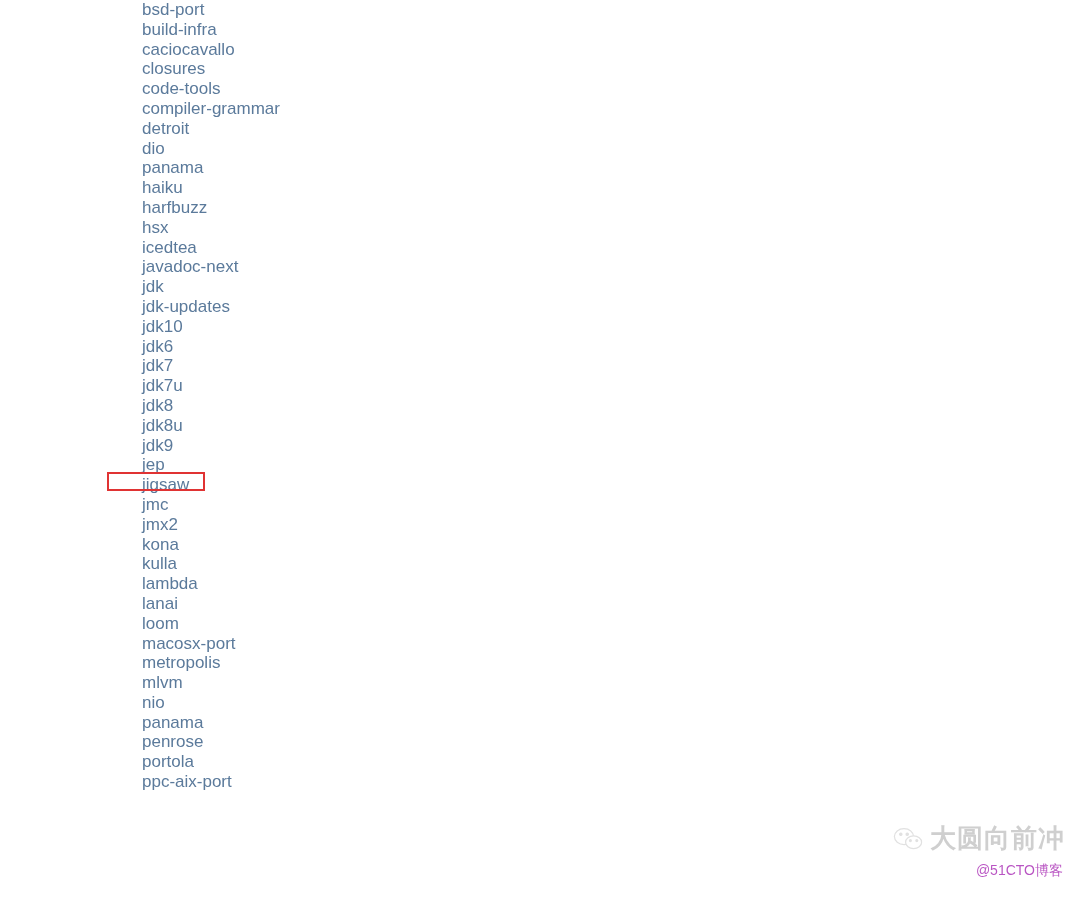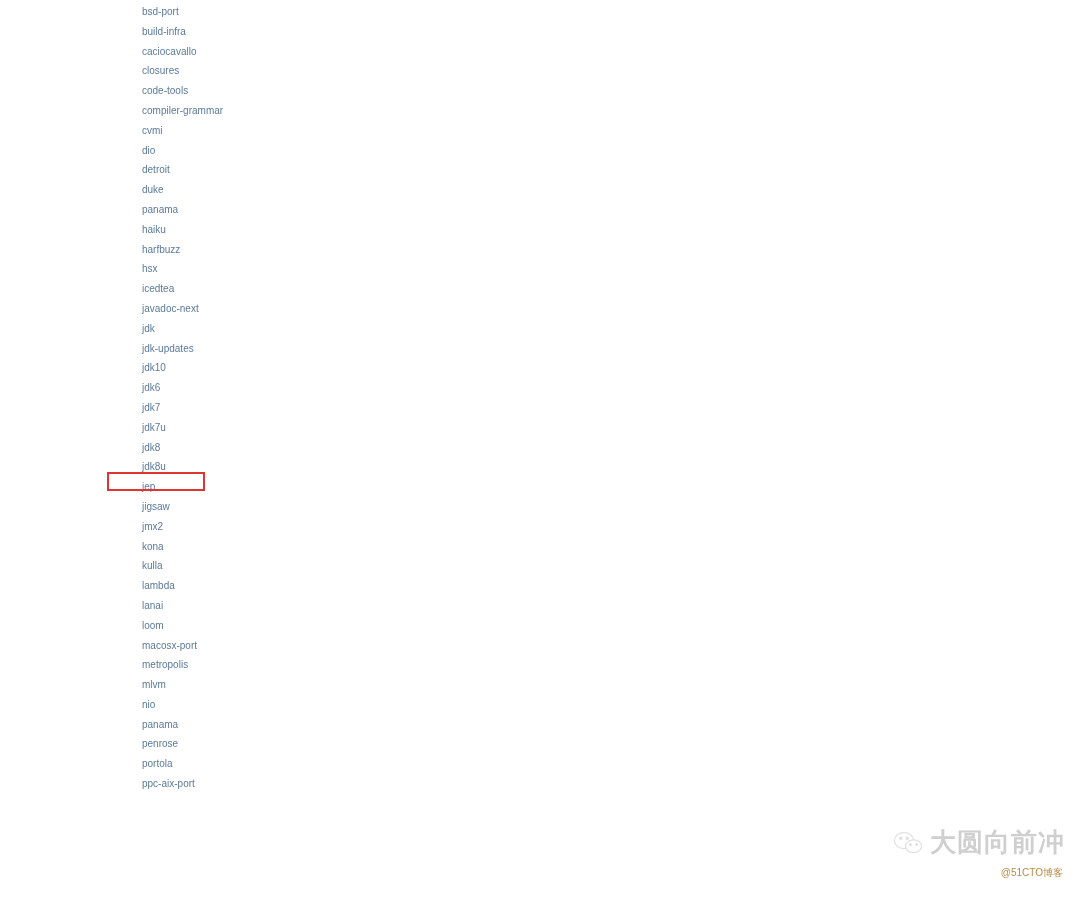--- a/index.html
+++ b/index.html
@@ -16,21 +16,21 @@
       padding-top: 0;
     }
     .list-item {
       display: block;
       line-height: 19.8px;
       height: 19.8px;
     }
     .list-item a {
       color: #5b7a9b;
       text-decoration: none;
-      font-size: 10px;
+      font-size: 17px;
       cursor: pointer;
     }
     .highlight-box {
       position: absolute;
       border: 2.5px solid #e03333;
       left: 107px;
       top: 472px;
       width: 98px;
       height: 19px;
       pointer-events: none;
@@ -59,56 +59,56 @@
       width: 100%;
       height: 100%;
     }
     .wm-text {
       font-size: 26px;
       font-weight: bold;
       color: #bfbfbf;
       letter-spacing: 1px;
     }
     .wm-sub {
-      font-size: 10px;
-      color: #a16207;
+      font-size: 14px;
+      color: #a21caf;
       margin-top: 6px;
       padding-right: 2px;
     }
   </style>
 </head>
 <body>
 
 <div class="list-container" id="repo-list">
     <div class="list-item"><a>bsd-port</a></div>
     <div class="list-item"><a>build-infra</a></div>
     <div class="list-item"><a>caciocavallo</a></div>
     <div class="list-item"><a>closures</a></div>
     <div class="list-item"><a>code-tools</a></div>
     <div class="list-item"><a>compiler-grammar</a></div>
-    <div class="list-item"><a>cvmi</a></div>
+    <div class="list-item"><a>detroit</a></div>
     <div class="list-item"><a>dio</a></div>
-    <div class="list-item"><a>detroit</a></div>
-    <div class="list-item"><a>duke</a></div>
     <div class="list-item"><a>panama</a></div>
     <div class="list-item"><a>haiku</a></div>
     <div class="list-item"><a>harfbuzz</a></div>
     <div class="list-item"><a>hsx</a></div>
     <div class="list-item"><a>icedtea</a></div>
     <div class="list-item"><a>javadoc-next</a></div>
     <div class="list-item"><a>jdk</a></div>
     <div class="list-item"><a>jdk-updates</a></div>
     <div class="list-item"><a>jdk10</a></div>
     <div class="list-item"><a>jdk6</a></div>
     <div class="list-item"><a>jdk7</a></div>
     <div class="list-item"><a>jdk7u</a></div>
     <div class="list-item"><a>jdk8</a></div>
     <div class="list-item"><a>jdk8u</a></div>
+    <div class="list-item"><a>jdk9</a></div>
     <div class="list-item"><a>jep</a></div>
     <div class="list-item"><a>jigsaw</a></div>
+    <div class="list-item"><a>jmc</a></div>
     <div class="list-item"><a>jmx2</a></div>
     <div class="list-item"><a>kona</a></div>
     <div class="list-item"><a>kulla</a></div>
     <div class="list-item"><a>lambda</a></div>
     <div class="list-item"><a>lanai</a></div>
     <div class="list-item"><a>loom</a></div>
     <div class="list-item"><a>macosx-port</a></div>
     <div class="list-item"><a>metropolis</a></div>
     <div class="list-item"><a>mlvm</a></div>
     <div class="list-item"><a>nio</a></div>

